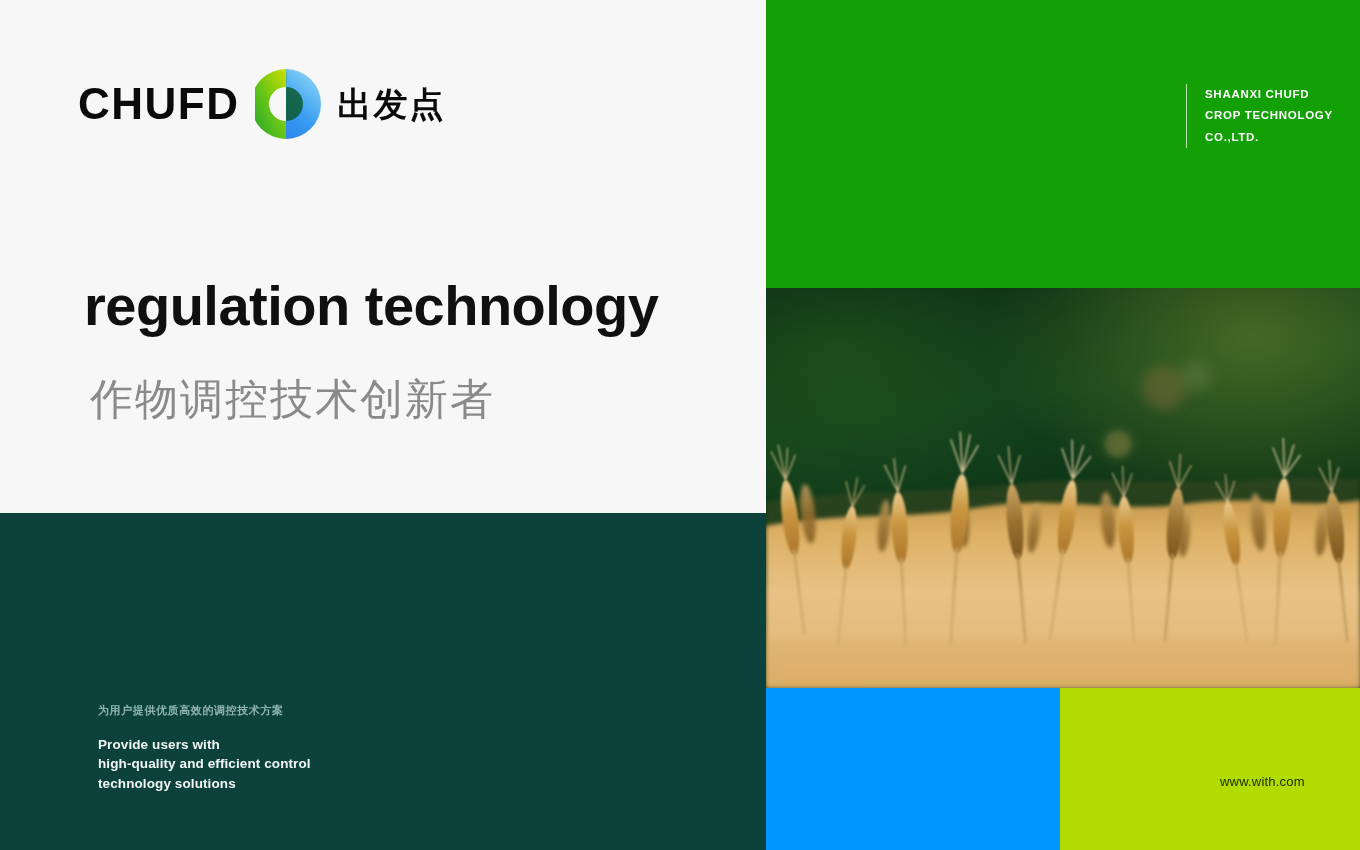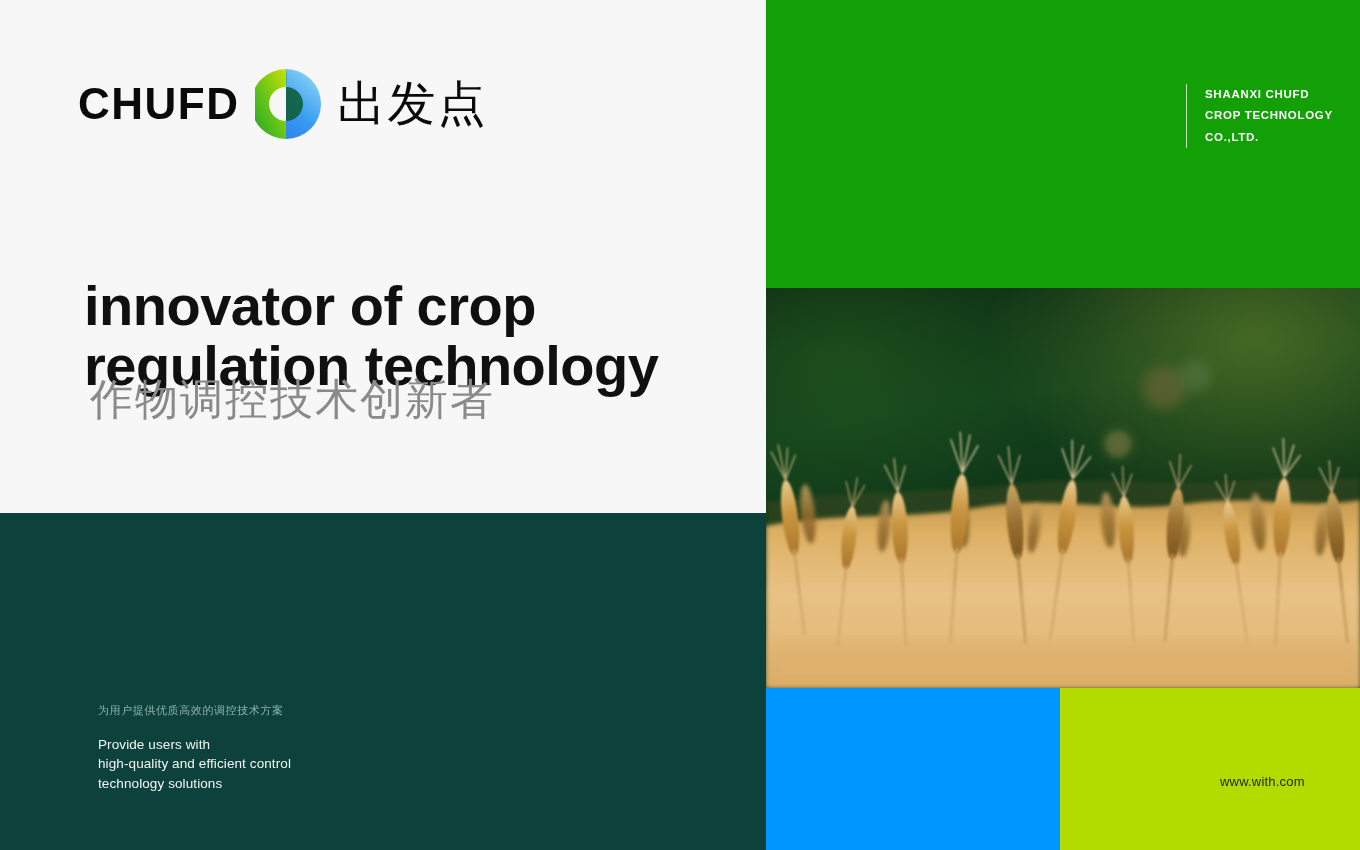--- a/index.html
+++ b/index.html
@@ -65,22 +65,22 @@
   }
   .logo-mark {
     position: relative;
     width: 68px;
     height: 90px;
     margin: 0 14px 0 16px;
     flex: none;
   }
   .logo-mark svg { display: block; }
   .logo-cn {
-    font-size: 48px;
-    font-weight: 400;
+    font-size: 34px;
+    font-weight: 700;
     letter-spacing: 2px;
     color: #0A0A0A;
     line-height: 1;
     white-space: nowrap;
   }
 
   
   .headline {
     position: absolute;
     left: 84px;
@@ -104,20 +104,21 @@
     color: #8A8A8A;
     line-height: 1.2;
     white-space: nowrap;
   }
 
   
   .tagline {
     position: absolute;
     left: 98px;
     top: 702px;
+    font-weight: bold;
   }
   .tagline-cn {
     font-size: 11px;
     color: #8FB3AE;
     letter-spacing: 0.6px;
     line-height: 1.5;
     margin: 0 0 16px 0;
     white-space: nowrap;
   }
   .tagline-en {
@@ -246,21 +247,20 @@
                    A35,35 0 0,1 31,28
                    L31,28
                    Z" fill="#2C8A4A" opacity="0.35"></path>
         </svg>
       </span>
 
       <span class="logo-cn">出发点</span>
     </div>
 
     <h1 class="headline">
-      <span class="line">innovator of crop</span>
       <span class="line">regulation technology</span>
     </h1>
 
     <div class="subhead">作物调控技术创新者</div>
 
     <div class="tagline">
       <p class="tagline-cn">为用户提供优质高效的调控技术方案</p>
       <div class="tagline-en">
         <span class="line">Provide users with</span>
         <span class="line">high-quality and efficient control</span>

